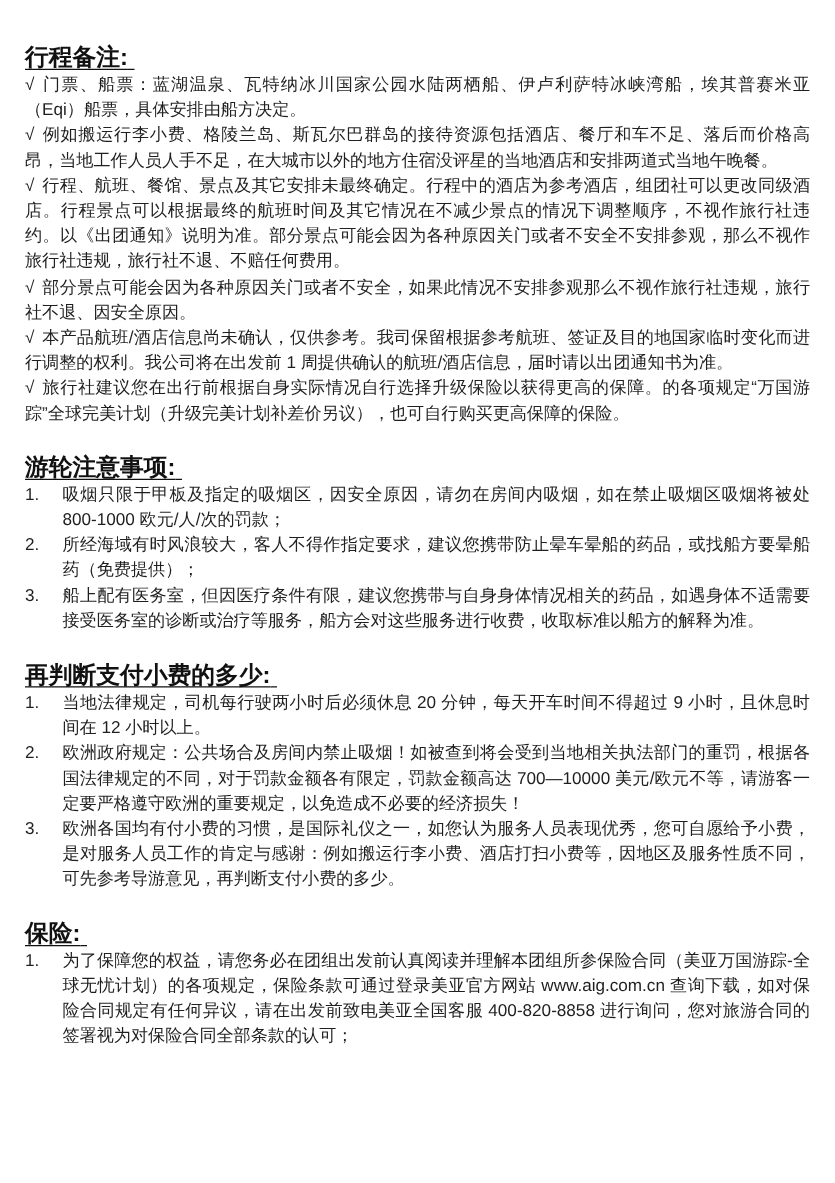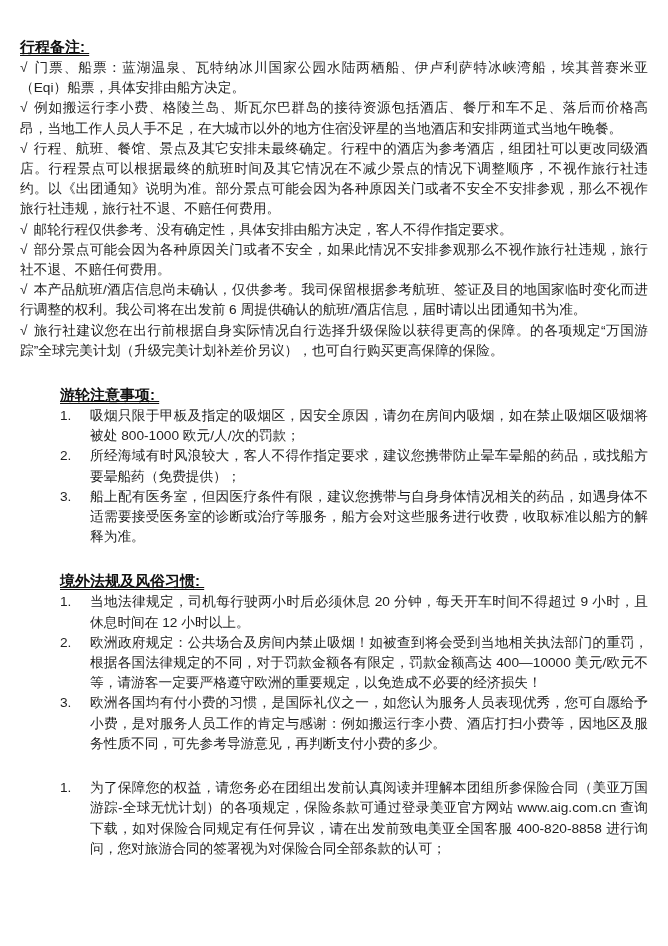--- a/index.html
+++ b/index.html
@@ -12,28 +12,27 @@
     height: 946px;
     overflow: hidden;
     font-family: "Liberation Sans", "DejaVu Sans", sans-serif;
     color: #1f1f1f;
   }
   main.doc {
     padding: 37px 20px 0 20px;
     box-sizing: border-box;
   }
   section.doc-section { margin: 0; }
-  section.doc-section + section.doc-section { margin-top: 24px; margin-left: 40px; }
+  section.doc-section + section.doc-section { margin-top: 24px; }
   h2.sec-heading {
     margin: 0 0 1px 0;
-    font-size: 15px;
+    font-size: 19px;
     line-height: 20px;
     font-weight: 700;
     color: #111;
-    text-decoration: underline;
   }
   h2.sec-heading .heading-text {
     text-decoration: underline;
     text-underline-offset: 3px;
     text-decoration-thickness: 1.3px;
   }
   h2.sec-heading .heading-text::after { content: "\00a0"; }
   p.check-para {
     margin: 0;
     font-size: 13.7px;
@@ -64,60 +63,60 @@
 </style>
 </head>
 <body>
 
 <main class="doc" id="doc">
     <section class="doc-section">
       <h2 class="sec-heading"><span class="heading-text">行程备注:</span></h2>
       <p class="check-para"><span class="check-mark">√</span><span>门票、船票：蓝湖温泉、瓦特纳冰川国家公园水陆两栖船、伊卢利萨特冰峡湾船，埃其普赛米亚（Eqi）船票，具体安排由船方决定。</span></p>
       <p class="check-para"><span class="check-mark">√</span><span>例如搬运行李小费、格陵兰岛、斯瓦尔巴群岛的接待资源包括酒店、餐厅和车不足、落后而价格高昂，当地工作人员人手不足，在大城市以外的地方住宿没评星的当地酒店和安排两道式当地午晚餐。</span></p>
       <p class="check-para"><span class="check-mark">√</span><span>行程、航班、餐馆、景点及其它安排未最终确定。行程中的酒店为参考酒店，组团社可以更改同级酒店。行程景点可以根据最终的航班时间及其它情况在不减少景点的情况下调整顺序，不视作旅行社违约。以《出团通知》说明为准。部分景点可能会因为各种原因关门或者不安全不安排参观，那么不视作旅行社违规，旅行社不退、不赔任何费用。</span></p>
-      <p class="check-para"><span class="check-mark">√</span><span>邮轮行程仅供参考、没有确定性，具体安排由船方决定，客人不得作指定要求。</span></p>
-      <p class="check-para"><span class="check-mark">√</span><span>部分景点可能会因为各种原因关门或者不安全，如果此情况不安排参观那么不视作旅行社违规，旅行社不退、不赔任何费用。</span></p>
-      <p class="check-para"><span class="check-mark">√</span><span>本产品航班/酒店信息尚未确认，仅供参考。我司保留根据参考航班、签证及目的地国家临时变化而进行调整的权利。我公司将在出发前 6 周提供确认的航班/酒店信息，届时请以出团通知书为准。</span></p>
+      <p class="check-para"><span class="check-mark">√</span><span>部分景点可能会因为各种原因关门或者不安全，如果此情况不安排参观那么不视作旅行社违规，旅行社不退、因安全原因。</span></p>
+      <p class="check-para"><span class="check-mark">√</span><span>本产品航班/酒店信息尚未确认，仅供参考。我司保留根据参考航班、签证及目的地国家临时变化而进行调整的权利。我公司将在出发前 1 周提供确认的航班/酒店信息，届时请以出团通知书为准。</span></p>
       <p class="check-para"><span class="check-mark">√</span><span>旅行社建议您在出行前根据自身实际情况自行选择升级保险以获得更高的保障。的各项规定“万国游踪”全球完美计划（升级完美计划补差价另议），也可自行购买更高保障的保险。</span></p>
     </section>
     <section class="doc-section">
       <h2 class="sec-heading"><span class="heading-text">游轮注意事项:</span></h2>
       <ol class="num-list">
         <li>
           <span class="li-num">1.</span>
           <span class="li-text">吸烟只限于甲板及指定的吸烟区，因安全原因，请勿在房间内吸烟，如在禁止吸烟区吸烟将被处 800-1000 欧元/人/次的罚款；</span>
         </li>
         <li>
           <span class="li-num">2.</span>
           <span class="li-text">所经海域有时风浪较大，客人不得作指定要求，建议您携带防止晕车晕船的药品，或找船方要晕船药（免费提供）；</span>
         </li>
         <li>
           <span class="li-num">3.</span>
           <span class="li-text">船上配有医务室，但因医疗条件有限，建议您携带与自身身体情况相关的药品，如遇身体不适需要接受医务室的诊断或治疗等服务，船方会对这些服务进行收费，收取标准以船方的解释为准。</span>
         </li>
       </ol>
     </section>
     <section class="doc-section">
-      <h2 class="sec-heading"><span class="heading-text">境外法规及风俗习惯:</span></h2>
+      <h2 class="sec-heading"><span class="heading-text">再判断支付小费的多少:</span></h2>
       <ol class="num-list">
         <li>
           <span class="li-num">1.</span>
           <span class="li-text">当地法律规定，司机每行驶两小时后必须休息 20 分钟，每天开车时间不得超过 9 小时，且休息时间在 12 小时以上。</span>
         </li>
         <li>
           <span class="li-num">2.</span>
-          <span class="li-text">欧洲政府规定：公共场合及房间内禁止吸烟！如被查到将会受到当地相关执法部门的重罚，根据各国法律规定的不同，对于罚款金额各有限定，罚款金额高达 400—10000 美元/欧元不等，请游客一定要严格遵守欧洲的重要规定，以免造成不必要的经济损失！</span>
+          <span class="li-text">欧洲政府规定：公共场合及房间内禁止吸烟！如被查到将会受到当地相关执法部门的重罚，根据各国法律规定的不同，对于罚款金额各有限定，罚款金额高达 700—10000 美元/欧元不等，请游客一定要严格遵守欧洲的重要规定，以免造成不必要的经济损失！</span>
         </li>
         <li>
           <span class="li-num">3.</span>
           <span class="li-text">欧洲各国均有付小费的习惯，是国际礼仪之一，如您认为服务人员表现优秀，您可自愿给予小费，是对服务人员工作的肯定与感谢：例如搬运行李小费、酒店打扫小费等，因地区及服务性质不同，可先参考导游意见，再判断支付小费的多少。</span>
         </li>
       </ol>
     </section>
     <section class="doc-section">
+      <h2 class="sec-heading"><span class="heading-text">保险:</span></h2>
       <ol class="num-list">
         <li>
           <span class="li-num">1.</span>
           <span class="li-text">为了保障您的权益，请您务必在团组出发前认真阅读并理解本团组所参保险合同（美亚万国游踪-全球无忧计划）的各项规定，保险条款可通过登录美亚官方网站 www.aig.com.cn 查询下载，如对保险合同规定有任何异议，请在出发前致电美亚全国客服 400-820-8858 进行询问，您对旅游合同的签署视为对保险合同全部条款的认可；</span>
         </li>
       </ol>
     </section>
   </main>
 
 </body></html>

